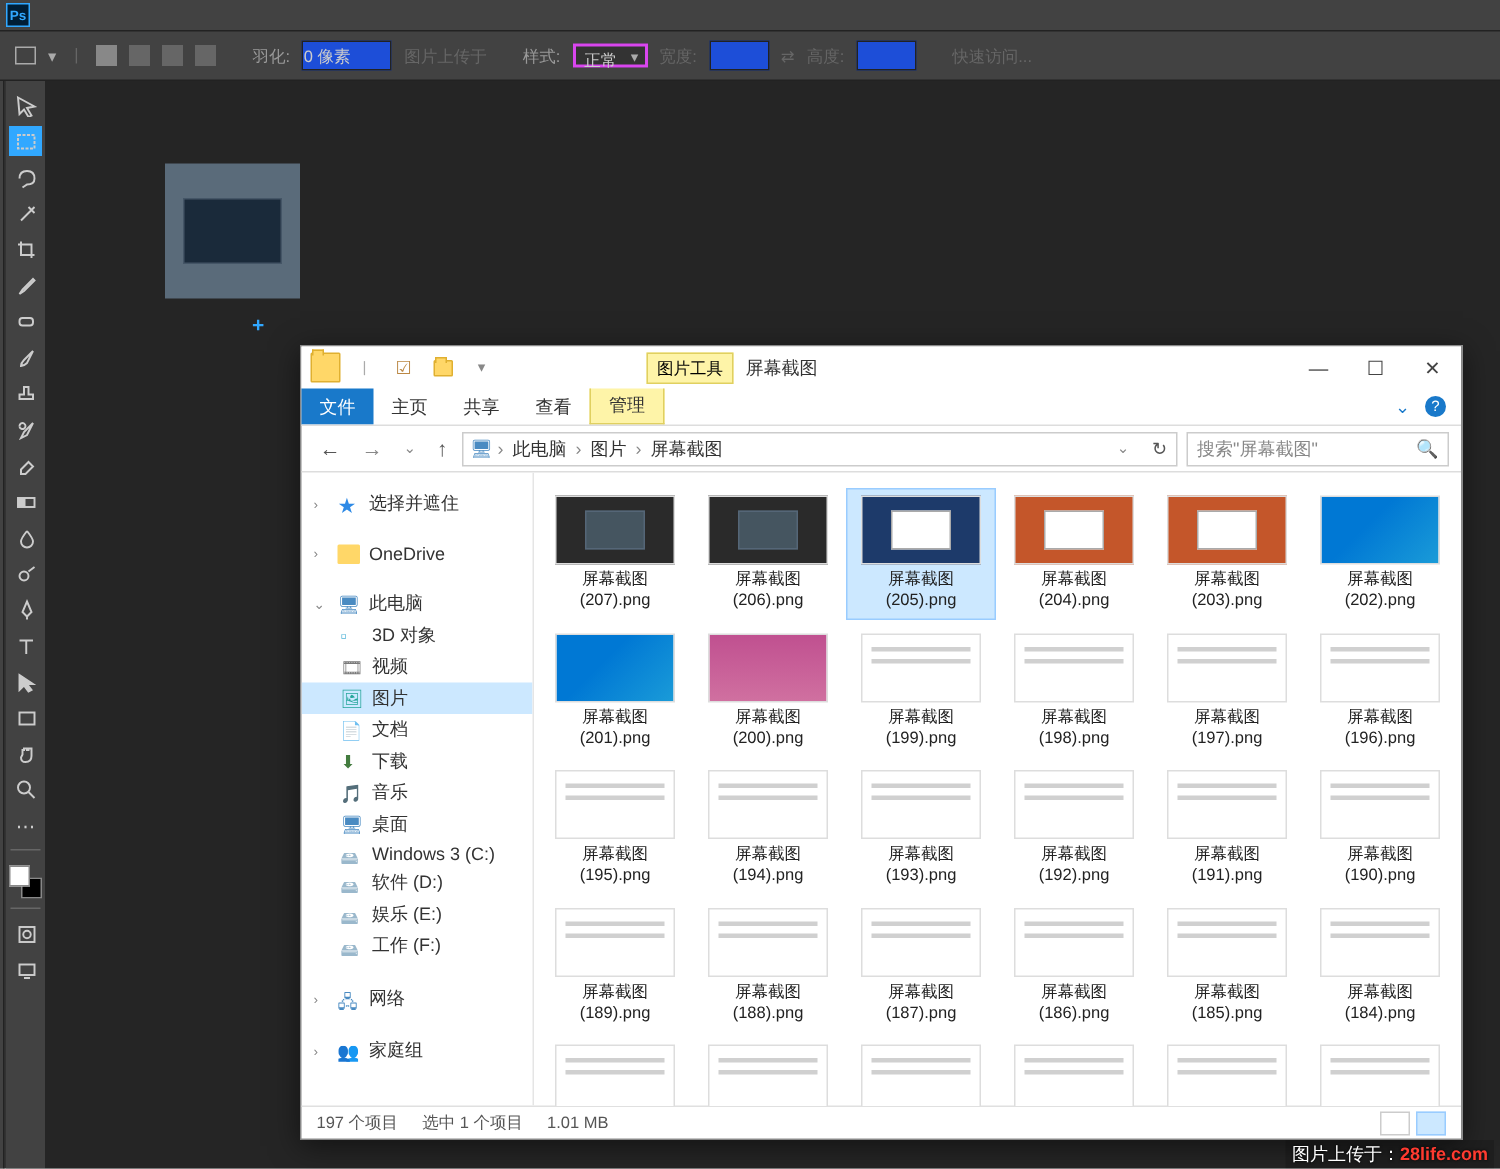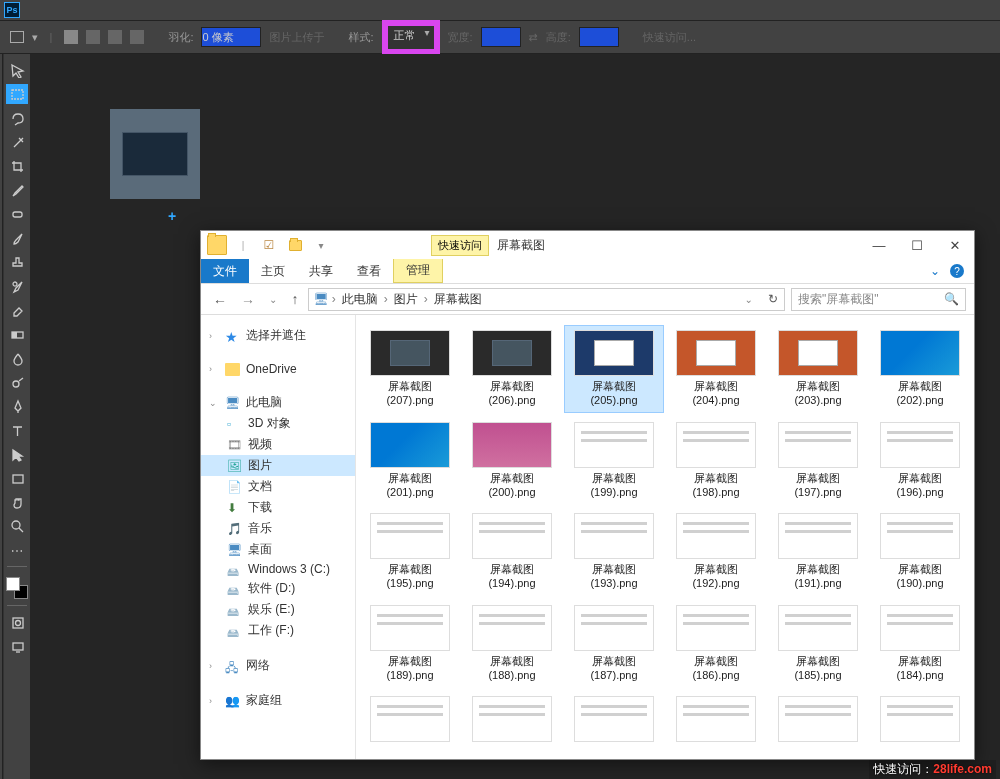--- a/index.html
+++ b/index.html
@@ -10,21 +10,21 @@
 .ps-logo{width:16px;height:16px;background:#001e36;border:1px solid #31a8ff;color:#31a8ff;font-size:9px;font-weight:bold;display:flex;align-items:center;justify-content:center;margin-right:20px;}
 .ps-menu{display:flex;gap:4px;}
 .ps-menu span{padding:2px 6px;cursor:default;}
 
 .ps-options{background:#424242;height:34px;display:flex;align-items:center;padding-left:10px;gap:8px;color:#ccc;font-size:11px;border-top:1px solid #222;border-bottom:1px solid #222;}
 .sel-mode{width:14px;height:12px;border:1px solid #aaa;display:inline-block;}
 .opt-sep{color:#666;margin:0 4px;}
 .opt-input{background:#1d4ed8;border:1px solid #222;width:60px;height:20px;color:#ccc;font-size:11px;text-align:left;}
 .opt-label{color:#999;}
 .opt-dis{color:#666;}
-.dropdown{background:#333;border:6px solid #d946ef;padding:2px 18px 2px 6px;height:35px;position:relative;font-size:11px;color:#ccc;}
+.dropdown{background:#333;border:2px solid #d946ef;padding:2px 18px 2px 6px;height:16px;position:relative;font-size:11px;color:#ccc;}
 .dropdown::after{content:"▾";position:absolute;right:4px;top:1px;color:#aaa;font-size:10px;}
 
 .ps-body{display:flex;height:calc(779px - 54px);}
 .ps-tool-strip{width:3px;background:#424242;border-right:1px solid #222;}
 .ps-tools{width:26px;background:#424242;display:flex;flex-direction:column;padding-top:6px;gap:4px;align-items:center;margin-left:1px;}
 .tool{width:22px;height:20px;display:flex;align-items:center;justify-content:center;color:#ccc;font-size:13px;cursor:default;}
 .tool.active{background:#31a8ff;color:#fff;}
 .tool-sep{width:20px;height:1px;background:#666;margin:2px 0;}
 .tool svg{width:15px;height:15px;fill:none;stroke:#ccc;stroke-width:1.3;}
 .swatches{width:22px;height:22px;position:relative;margin-top:4px;}
@@ -286,21 +286,21 @@
       <span>
           <span class="folder-icon-small"></span>
         </span>
       <span style="color:#aaa;font-size:10px;">|</span>
       <span style="color:#b84;">☑</span>
       <span>
           <span class="folder-icon-small" style="width:13px;height:11px;"></span>
         </span>
       <span style="font-size:10px;color:#888;">▾</span>
     </div>
-    <span class="title-context">快速访问</span>
+    <span class="title-context">图片工具</span>
     <span class="title-text">屏幕截图</span>
     <div class="win-controls">
       <div class="win-btn">—</div>
       <div class="win-btn">☐</div>
       <div class="win-btn close">✕</div>
     </div>
   </div>
 
   <div class="exp-ribbon-tabs">
     <div class="rtab file">文件</div>
@@ -640,17 +640,26 @@
             <div class="thumb white">
               <div class="line" style="top: 8px;"></div>
               <div class="line" style="top: 16px;"></div>
             </div>
             <div class="fname"></div>
           </div>
         </div>
     </div>
   </div>
 
+  <div class="exp-status">
+    <span>197 个项目</span>
+    <span>选中 1 个项目</span>
+    <span>1.01 MB</span>
+    <div class="view">
+      <span class="vbtn"></span>
+      <span class="vbtn active"></span>
+    </div>
+  </div>
 </div>
 
 <div class="watermark">
-  <span>快速访问：</span><b>28life.com</b>
+  <span>图片上传于：</span><b>28life.com</b>
 </div>
 
 </body></html>

